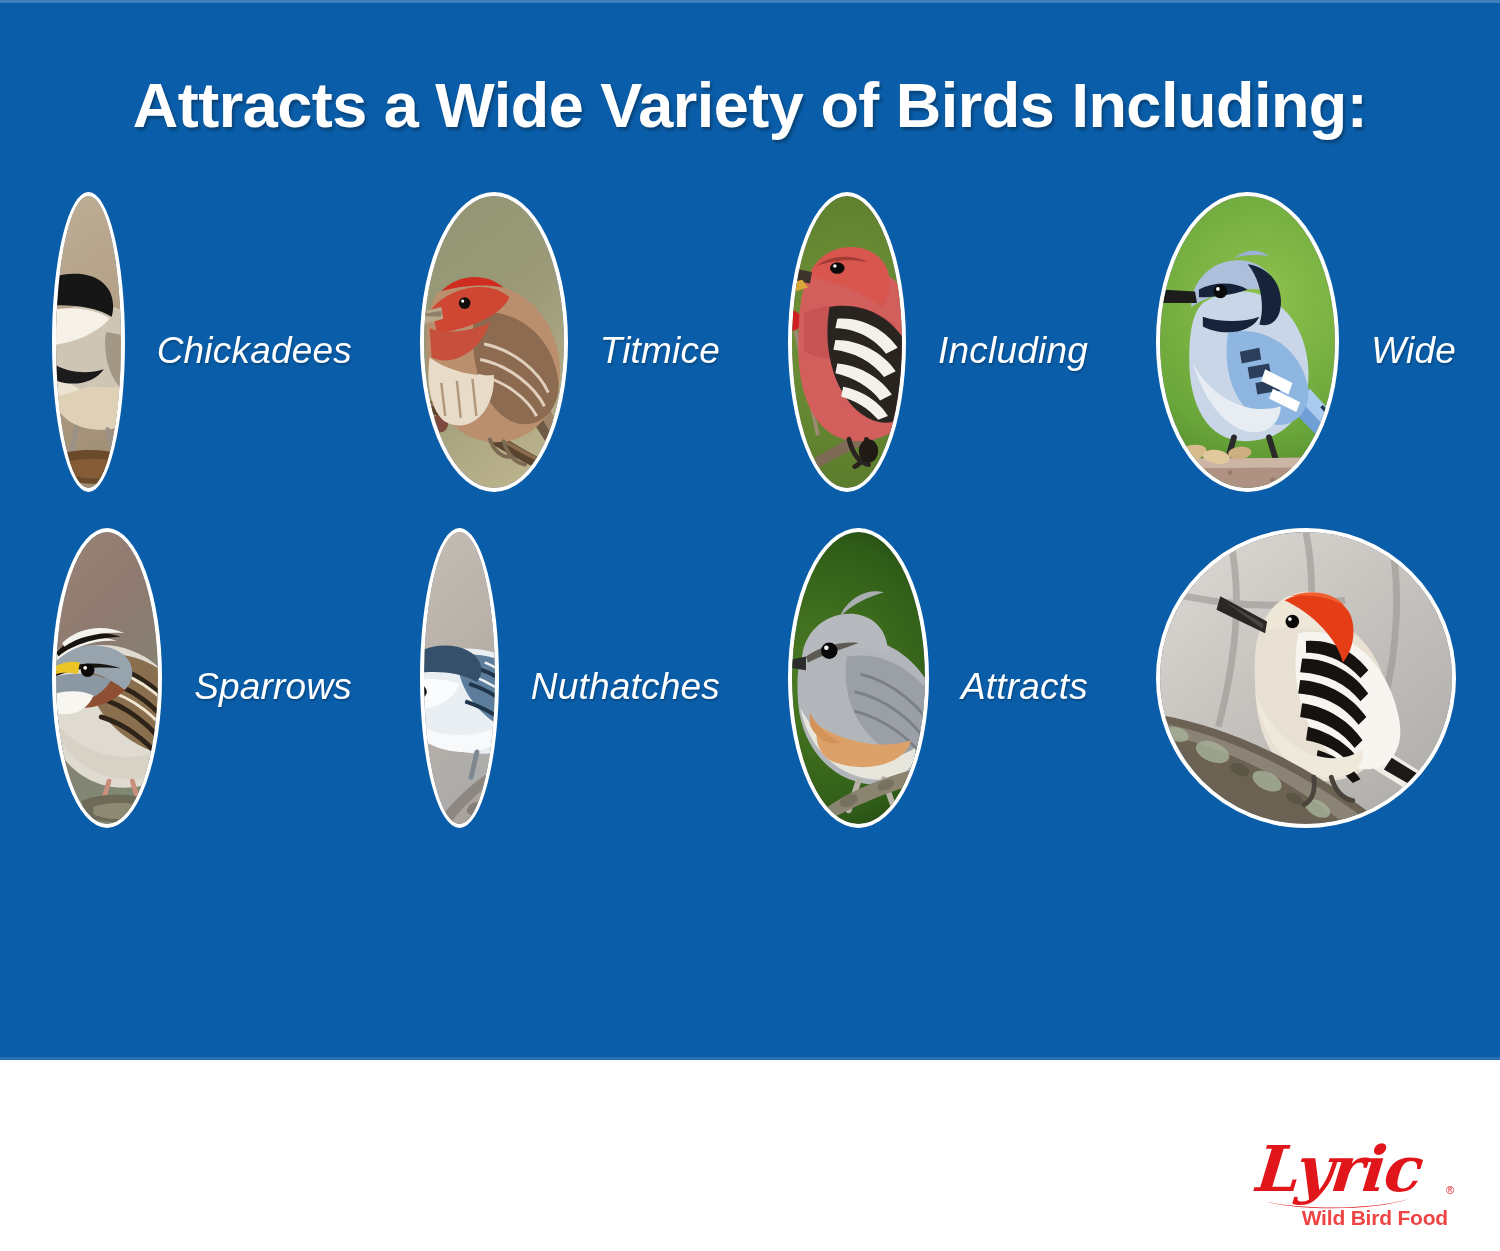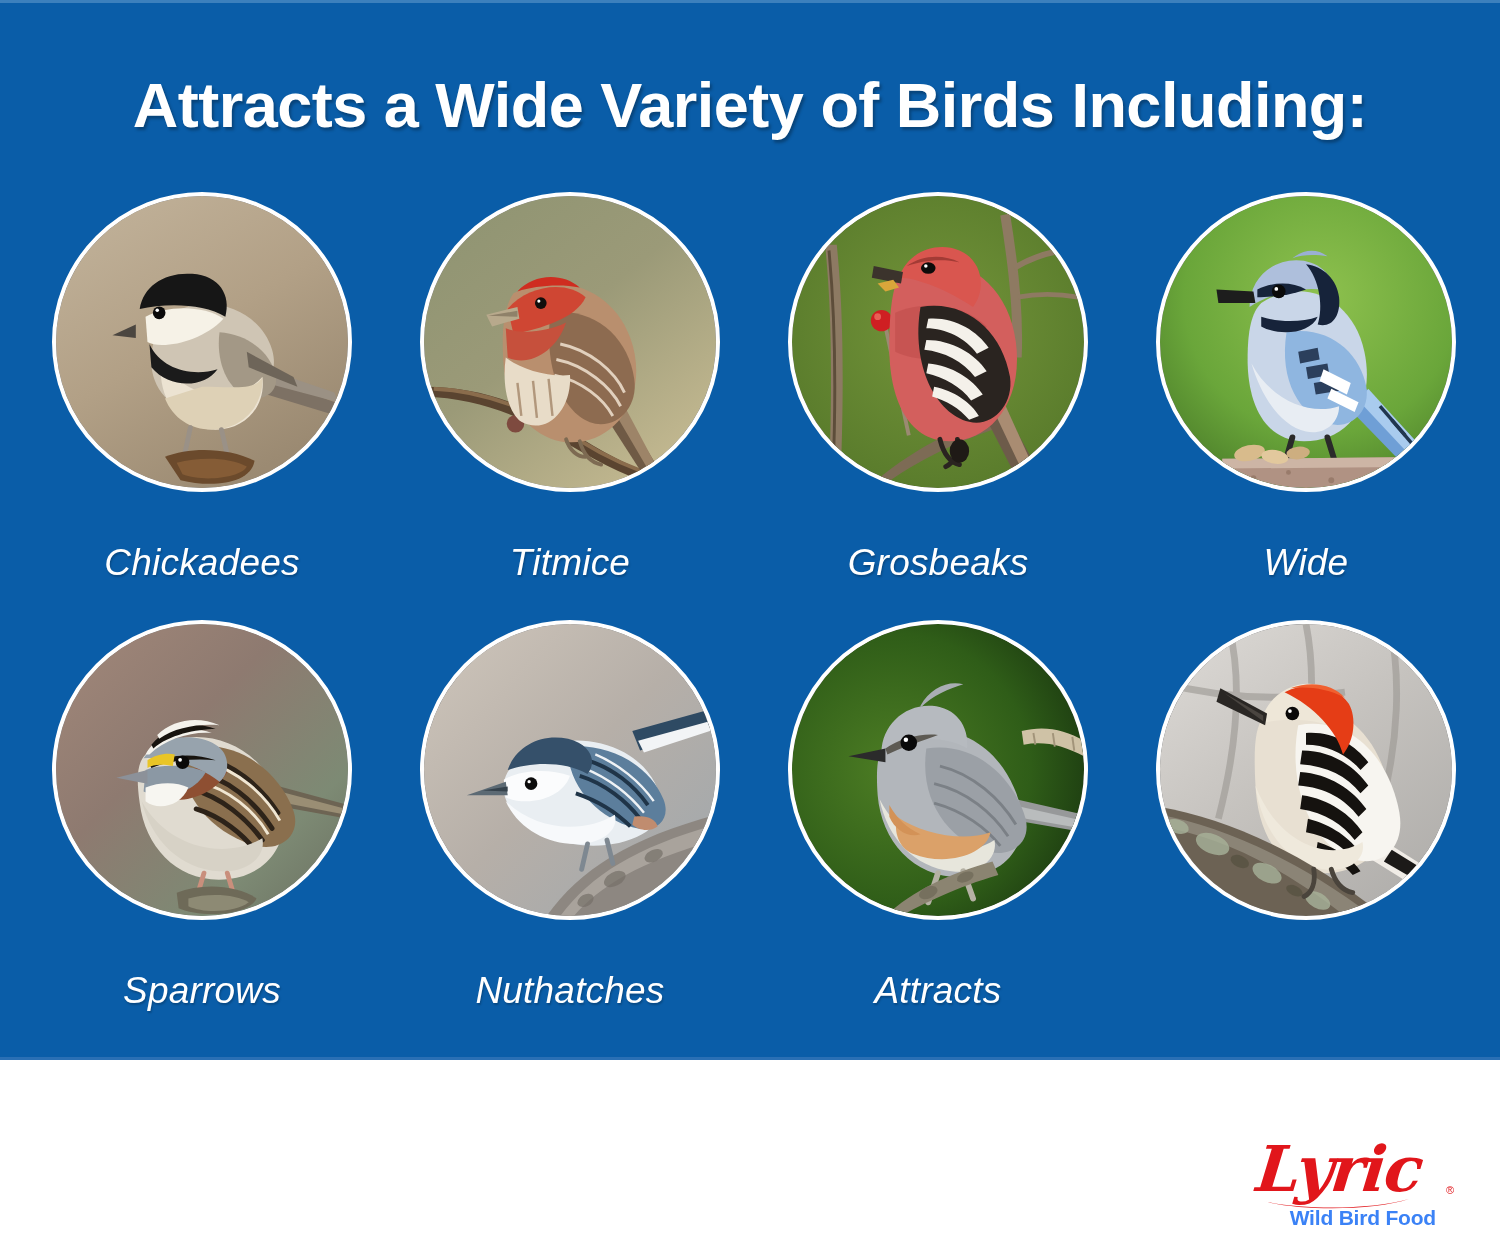--- a/index.html
+++ b/index.html
@@ -69,21 +69,21 @@
     width: 1404px;
     display: grid;
     grid-template-columns: repeat(4, 300px);
     grid-template-rows: repeat(2, auto);
     column-gap: 68px;
     row-gap: 36px;
   }
   .bird-cell {
     width: 300px;
     display: flex;
-    flex-direction: column;
+    flex-direction: row;
     align-items: center;
     gap: 32px;
   }
   .bird-circle {
     position: relative;
     width: 300px;
     height: 300px;
     border-radius: 50%;
     border: 4px solid #ffffff;
     box-sizing: border-box;
@@ -152,23 +152,23 @@
   }
   #logo-swoosh {
     position: absolute;
     left: 4px;
     top: 66px;
     width: 150px;
     height: 13px;
   }
   #logo-tagline {
     position: absolute;
-    right: 16px;
+    right: 4px;
     top: 74px;
-    color: #3b82f6;
+    color: #ef4444;
     font-family: "Liberation Sans", sans-serif;
     font-size: 21px;
     font-weight: 600;
     letter-spacing: -0.2px;
     white-space: nowrap;
     text-align: right;
   }
 </style>
 </head>
 <body>
@@ -329,21 +329,21 @@
             <circle cx="137.5" cy="72" r="1.8" fill="#ffffff"></circle>
 
             <path d="M114 78 L84 72 L82 84 L112 90 Z" fill="#3b332c"></path>
             <path d="M104 86 L88 90 L96 98 L110 94 Z" fill="#d9a63a"></path>
 
             <path d="M152 250 C156 266 164 274 172 276 M170 250 C172 264 166 274 158 278" stroke="#2a2420" stroke-width="5" fill="none" stroke-linecap="round"></path>
             <ellipse cx="172" cy="262" rx="10" ry="12" fill="#1f1a16"></ellipse>
           </svg>
         </div>
       </div>
-      <div class="bird-label">Grosbeaks</div>
+      <div class="bird-label">Including</div>
     </div>
 
     <div class="bird-cell">
       <div class="bird-circle">
         <div class="bird-art">
           <svg viewBox="0 0 300 300" preserveAspectRatio="xMidYMid slice">
             <defs>
               <radialGradient id="bgJay" cx="0.55" cy="0.35" r="0.85">
                 <stop offset="0%" stop-color="#8ec14e"></stop>
                 <stop offset="55%" stop-color="#6aa63a"></stop>

